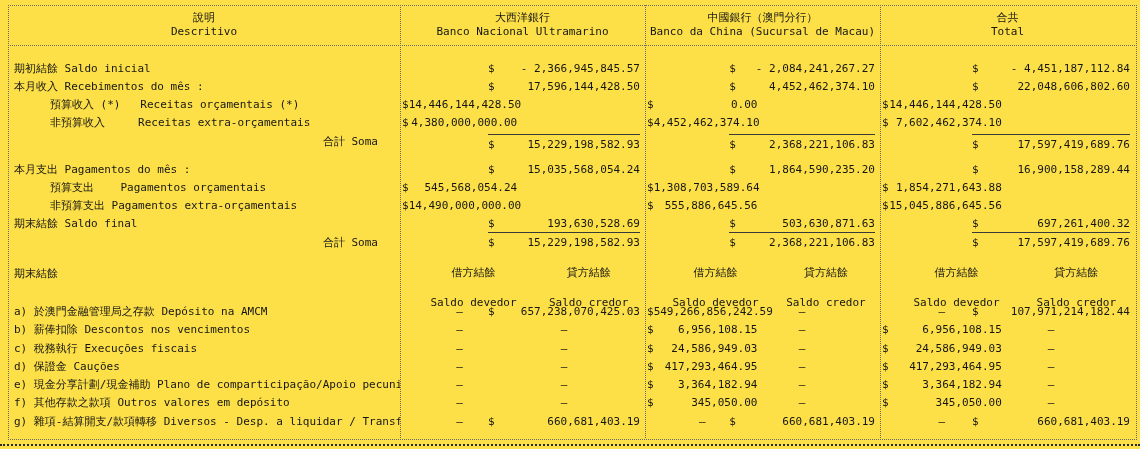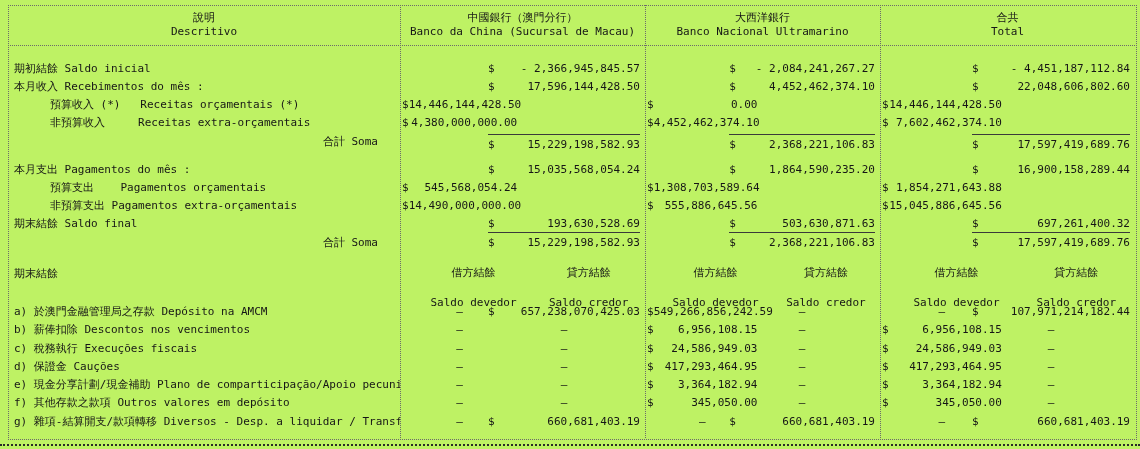--- a/index.html
+++ b/index.html
@@ -1,17 +1,17 @@
 <!DOCTYPE html>
 <html><head>
 <meta charset="utf-8">
 <style>
   html,body{margin:0;padding:0;background:#e8e8e4;}
   #stage{
-    position:relative;width:1140px;height:449px;background:#bef264;
+    position:relative;width:1140px;height:449px;background:#fde047;
     font-family:"DejaVu Sans Mono","Liberation Mono",monospace;
     color:#161616;overflow:hidden;
   }
   
   #frame{position:absolute;left:8px;top:5px;width:1127px;height:433px;border:1px dotted #6b6b6b;}
   .vline{position:absolute;top:5px;height:433px;width:0;border-left:1px dotted #6b6b6b;}
   #hline-header{position:absolute;left:8px;top:45px;width:1127px;border-top:1px dotted #6b6b6b;}
   #bottom-rule{position:absolute;left:0;top:444px;width:1140px;border-top:2px dotted #2a2a2a;}
 
   .row{position:absolute;left:8px;width:1127px;height:18px;display:grid;
@@ -53,26 +53,26 @@
   <div class="vline" style="left:880px"></div>
   <div id="hline-header"></div>
   <div id="bottom-rule"></div>
 
   <div id="colhead">
     <div class="hstack">
       <span>說明</span>
       <span>Descritivo</span>
     </div>
     <div class="hstack">
+      <span>大西洋銀行</span>
+      <span>Banco Nacional Ultramarino</span>
+    </div>
+    <div class="hstack">
       <span>中國銀行（澳門分行）</span>
       <span>Banco da China (Sucursal de Macau)</span>
-    </div>
-    <div class="hstack">
-      <span>大西洋銀行</span>
-      <span>Banco Nacional Ultramarino</span>
     </div>
     <div class="hstack">
       <span>合共</span>
       <span>Total</span>
     </div>
   </div>
 
   <div class="row" style="top:61px">
     <div class="lbl">期初結餘 Saldo inicial</div>
     <div class="mcol">

